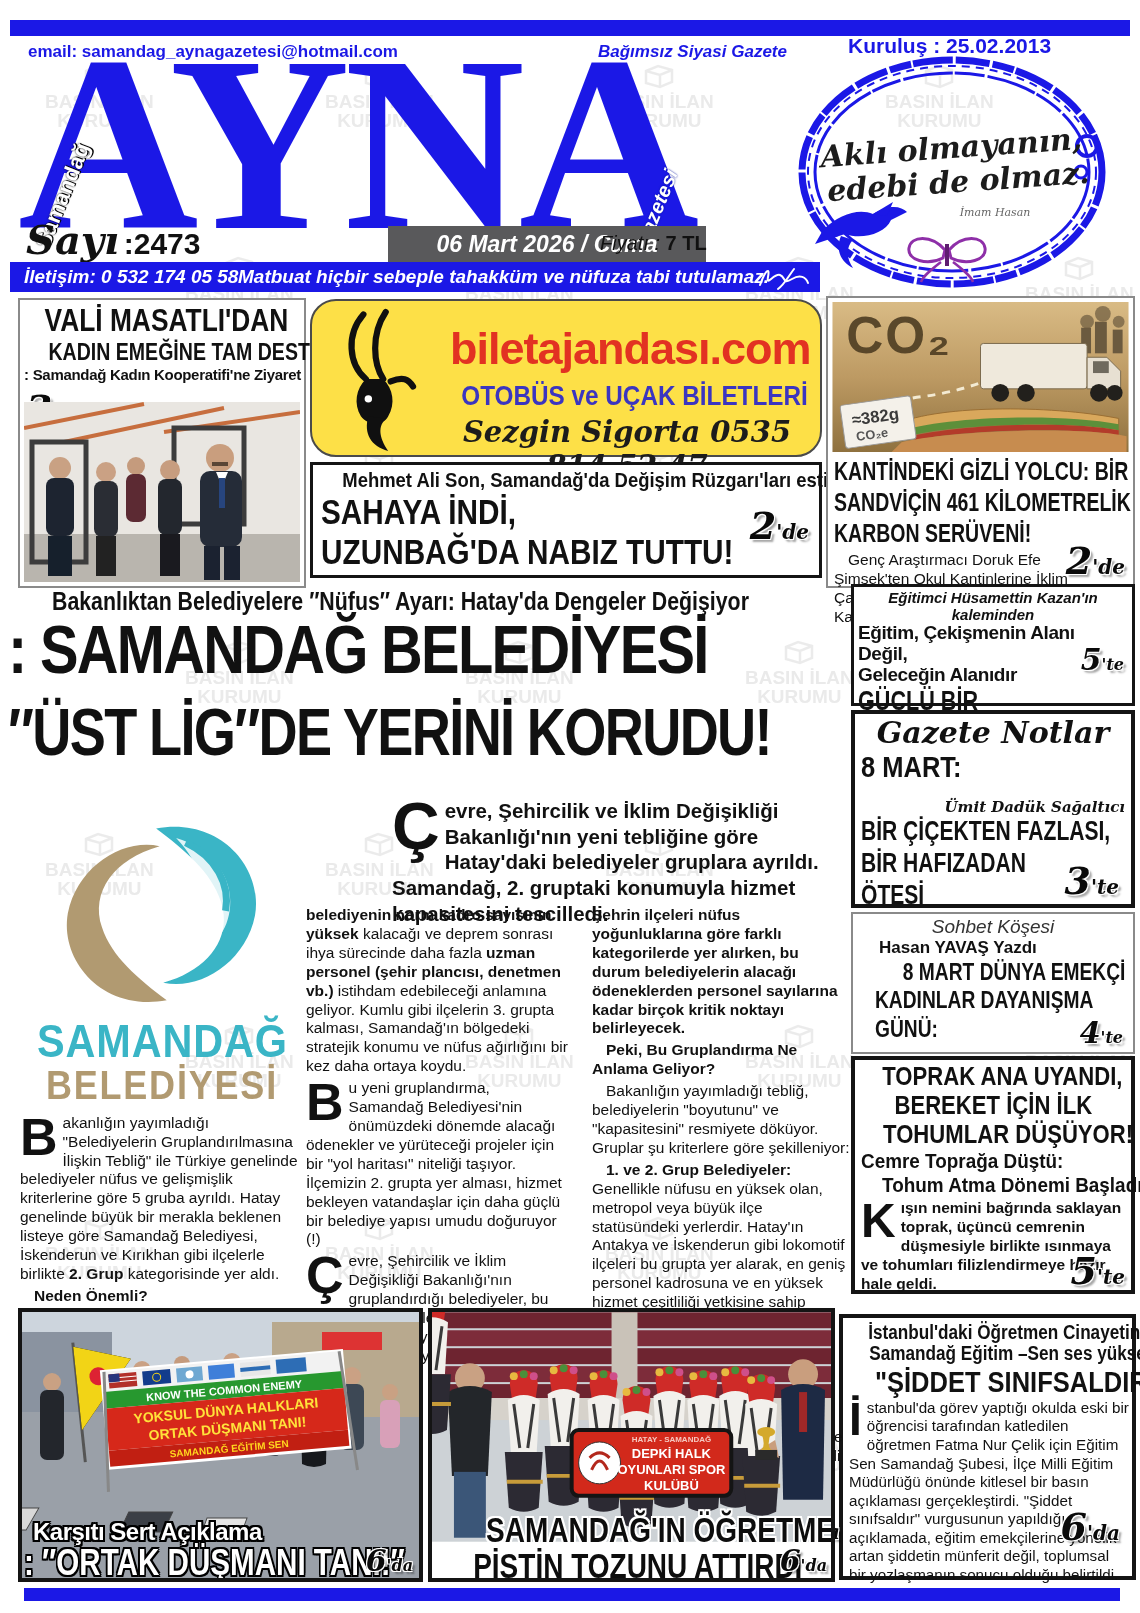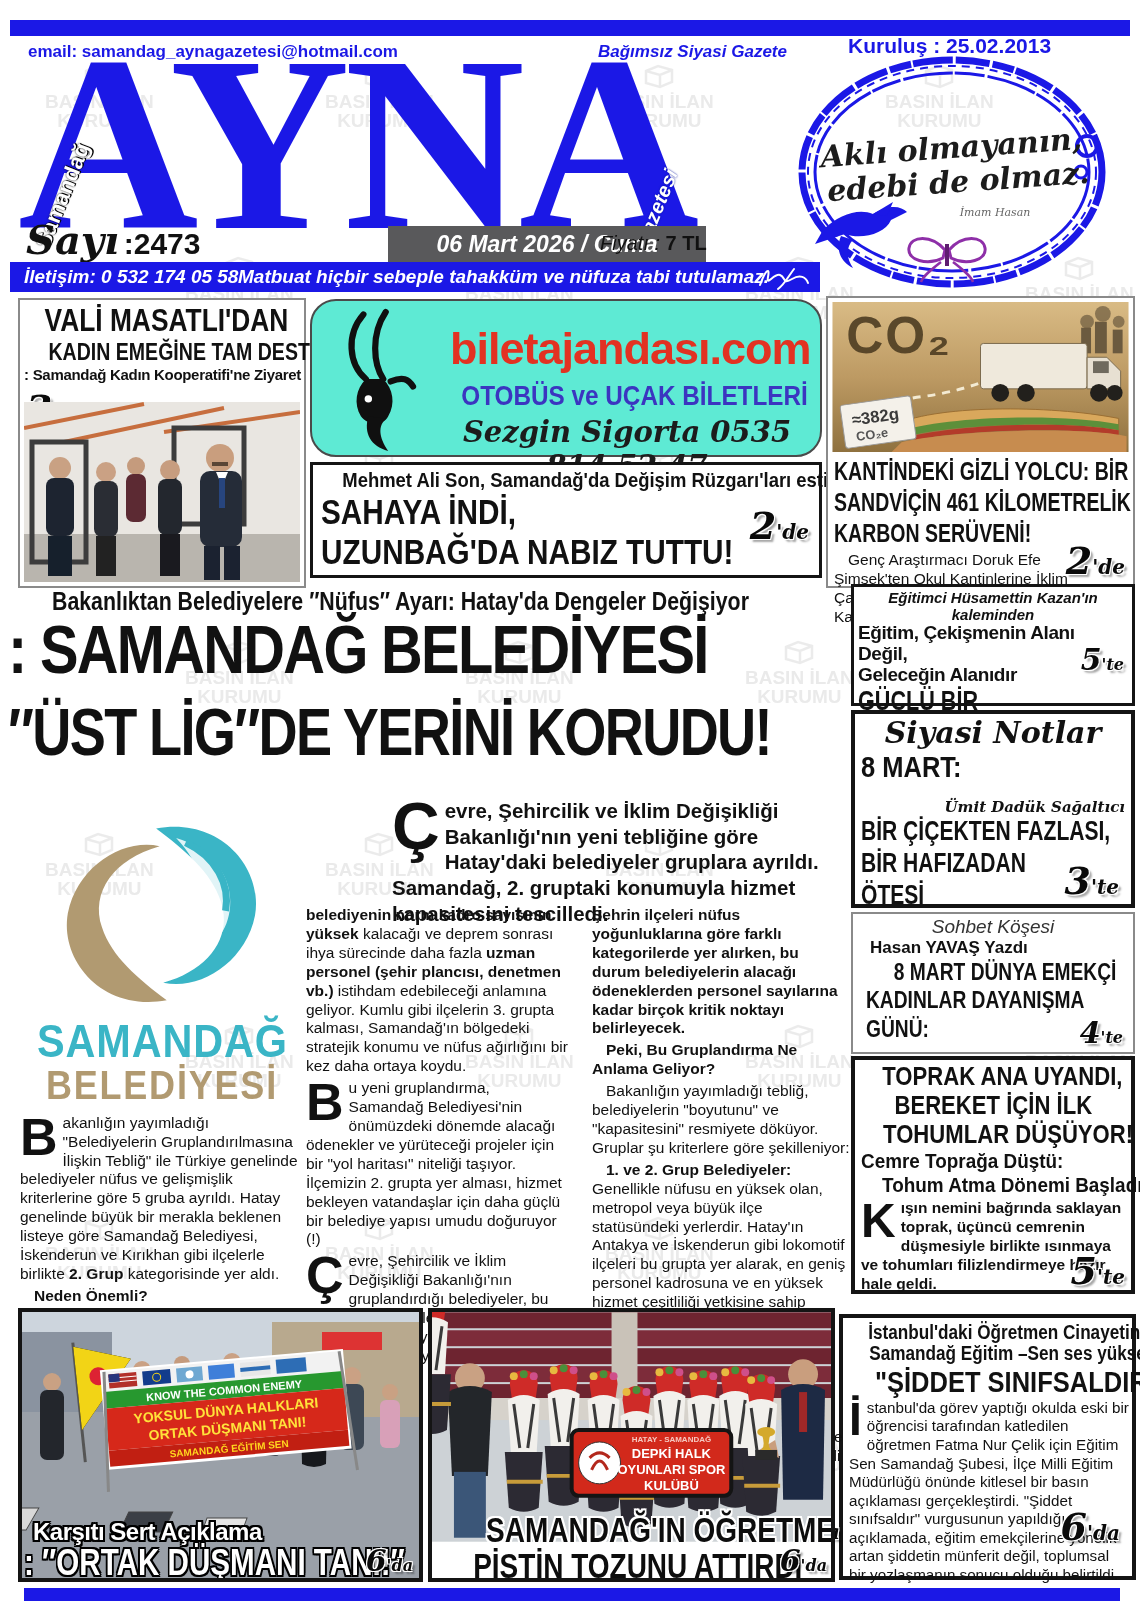--- a/index.html
+++ b/index.html
@@ -448,21 +448,21 @@
         <path d="M188,60 h16 v4 h-16 z" fill="#5a4636"></path>
       <rect x="176" y="69" width="42" height="76" rx="10" fill="#252c38"></rect>
       <path d="M192,70 l6,14 l6,-14 z" fill="#fff"></path>
         <rect x="195" y="76" width="6" height="30" fill="#27457e"></rect>
       <rect x="180" y="144" width="16" height="34" fill="#1b2230"></rect>
         <rect x="200" y="144" width="16" height="34" fill="#1b2230"></rect>
     </g>
   </svg>
 </div>
 
-<div class="abs z" style="left:310px;top:299px;width:512px;height:158px;border:2px solid #4a4a4a;border-radius:26px;background:#5eead4">
+<div class="abs z" style="left:310px;top:299px;width:512px;height:158px;border:2px solid #4a4a4a;border-radius:26px;background:#fde047">
   <svg class="abs" style="left:12px;top:6px" width="116" height="144" viewBox="0 0 90 116">
     <g stroke="#101010" stroke-width="5" fill="none" stroke-linecap="round">
       <path d="M30,6 C16,22 18,46 32,58"></path>
       <path d="M48,4 C36,22 38,46 46,58"></path>
       <path d="M52,60 C62,56 66,58 70,64"></path>
     </g>
     <path d="M32,58 C24,66 22,78 28,88 C34,96 46,96 50,88 C56,78 54,66 46,58 Z" fill="#101010"></path>
     <path d="M34,88 C30,102 36,112 50,116 C42,104 42,96 48,90 Z" fill="#101010"></path>
     <circle cx="34" cy="74" r="3" fill="#fff"></circle>
   </svg>
@@ -542,34 +542,34 @@
     <span>Geleceğin Alanıdır</span>
   </div>
   <div>
     <span class="cond oL cx80" style="font-size:27px">GÜÇLÜ BİR</span><br>
     <span class="cond oL cx80" style="font-size:27px">GELECEĞİN ANAHTARI</span>
   </div>
   <div class="abs pref sm" style="right:8px;top:58px"><span class="n">5</span><span class="s">'te</span></div>
 </div>
 
 <div class="abs z box" style="left:851px;top:710px;width:284px;height:198px;border-width:4px;padding:0 6px">
-  <div class="script" style="font-size:30px;text-align:center;margin-top:1px">Siyasi Notlar</div>
+  <div class="script" style="font-size:30px;text-align:center;margin-top:1px">Gazete Notlar</div>
   <div>
     <span class="cond oL cx85" style="font-size:30px">8 MART:</span>
     <span class="script" style="font-size:15px;float:right;margin-top:14px">Ümit Dadük Sağaltıcı</span>
   </div>
   <div style="line-height:1.18">
     <span class="cond oL cx78" style="font-size:27px">BİR ÇİÇEKTEN FAZLASI,</span><br>
     <span class="cond oL cx78" style="font-size:27px">BİR HAFIZADAN</span><br>
     <span class="cond oL cx78" style="font-size:27px">ÖTESİ</span>
   </div>
   <div class="abs pref" style="right:12px;bottom:4px"><span class="n">3</span><span class="s">'te</span></div>
 </div>
 
-<div class="abs z gbox" style="left:851px;top:912px;width:284px;height:142px;padding:2px 13px">
+<div class="abs z gbox" style="left:851px;top:912px;width:284px;height:142px;padding:2px 22px">
   <div style="font-size:19px;font-style:italic;text-align:center;color:#333">Sohbet Köşesi</div>
   <div class="b900" style="font-size:17px;margin-left:4px">Hasan YAVAŞ Yazdı</div>
   <div style="line-height:1.18;text-align:center">
     <span class="cond oC cx80" style="font-size:24px">8 MART DÜNYA EMEKÇİ</span><br>
     <span class="cond oL cx80" style="font-size:24px;float:left">KADINLAR DAYANIŞMA</span><br>
     <span class="cond oL cx80" style="font-size:24px;float:left">GÜNÜ:</span>
   </div>
   <div class="abs pref sm" style="right:10px;bottom:4px"><span class="n">4</span><span class="s">'te</span></div>
 </div>
 

